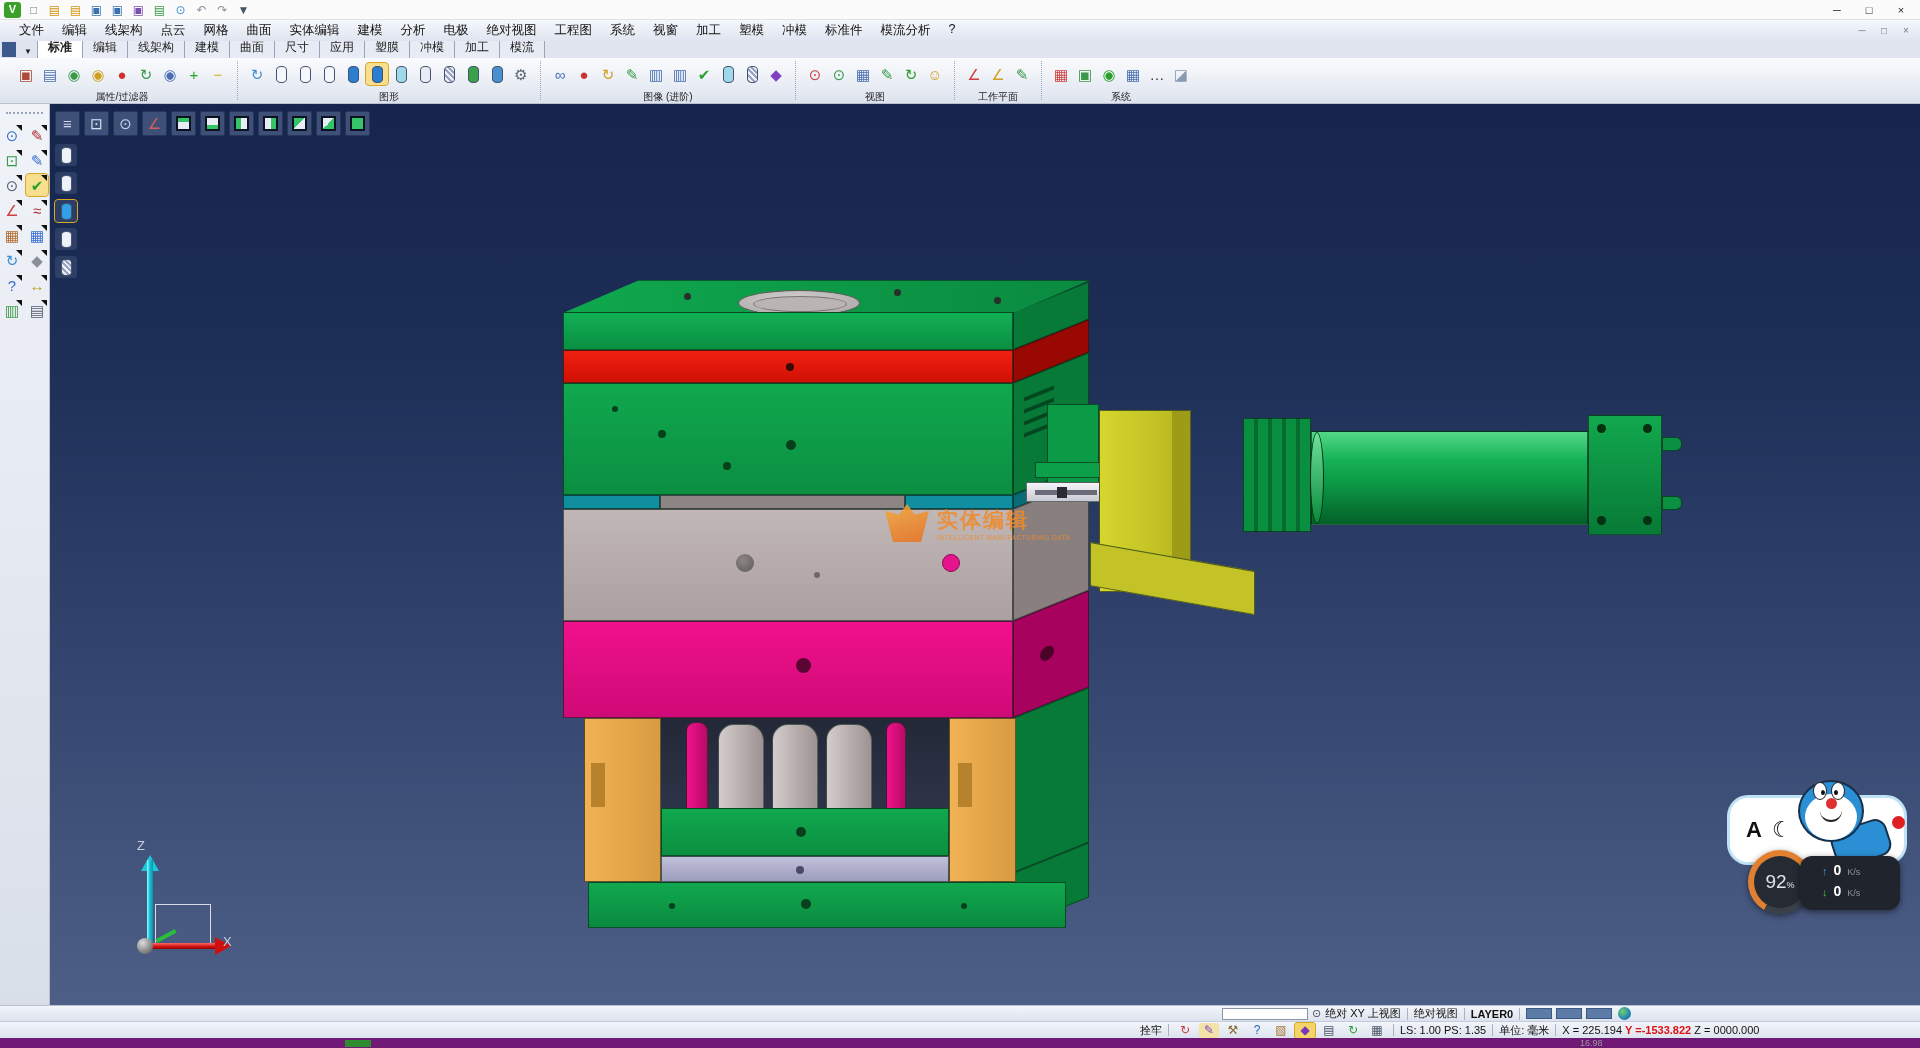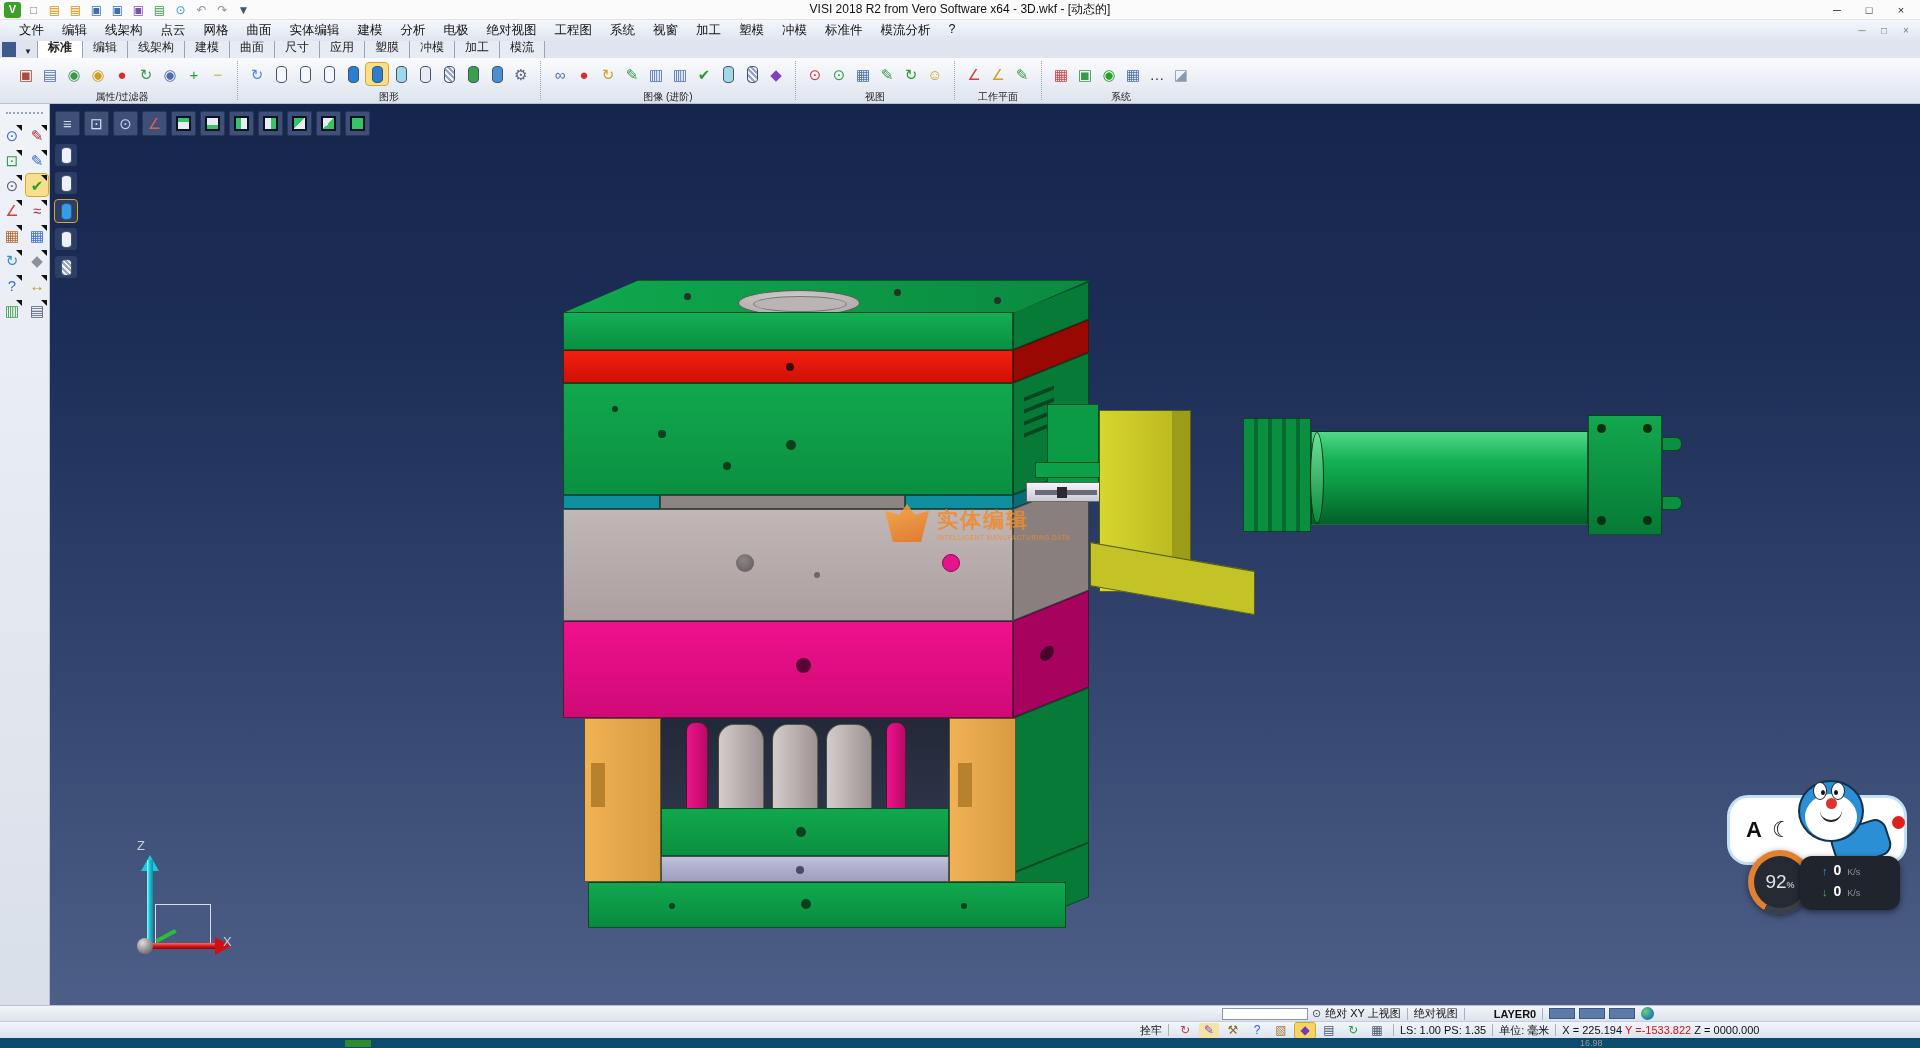--- a/index.html
+++ b/index.html
@@ -107,24 +107,24 @@
   .status-top { height:16px; background:linear-gradient(#f2f5fa,#dde3ee); border-top:1px solid #b8c0d0; display:flex; align-items:center; font-size:11px; color:#111; flex:0 0 16px; }
   .status-bottom { height:17px; background:linear-gradient(#f2f5fa,#dde3ee); border-top:1px solid #c5ccd9; display:flex; align-items:center; font-size:11px; color:#111; flex:0 0 17px; }
   .st-sep { border-left:1px solid #aab2c2; height:12px; margin:0 6px; }
   .search-box { width:86px; height:12px; background:#fff; border:1px solid #8a94a8; margin-left:1222px; }
   .mag { font-size:11px; color:#445; margin:0 4px; }
   .swatch { width:26px; height:11px; background:#5c7ba8; border:1px solid #3a5a80; margin-right:4px; }
   .globe { width:13px; height:13px; border-radius:50%; background:radial-gradient(circle at 35% 35%,#6fd06f,#1a7ab8 70%); margin-left:2px; }
   .sb-icons { display:flex; gap:4px; align-items:center; }
   .sb-icons .tile { width:20px; height:15px; border-radius:2px; }
   .sb-icons .tile span { font-size:12px; }
-  .coord-y { color:#dd1111; }
-  .layer-label { font-weight:bold;margin-left:23px; }
-
-  .taskbar-strip { height:10px; background:#0c4a6e; flex:0 0 10px; position:relative; }
+  .coord-y { color:#dd1111;font-weight:bold; }
+  .layer-label { font-weight:bold; }
+
+  .taskbar-strip { height:10px; background:#701a75; flex:0 0 10px; position:relative; }
   .tb-green { position:absolute; left:345px; top:2px; width:26px; height:7px; background:#2e8b2e; }
   .tb-clock { position:absolute; left:1580px; top:0; font-size:9px; color:#9a9a9a; }
 </style>
 </head>
 <body>
 
 <div class="app">
 
   <div class="titlebar" style="position:relative;">
     <div class="qa-row">
@@ -158,21 +158,20 @@
         <div class="qa-tile">
           <span style="color: rgb(138, 147, 162);">↶</span>
         </div>
         <div class="qa-tile">
           <span style="color: rgb(138, 147, 162);">↷</span>
         </div>
         <div class="qa-tile">
           <span style="color: rgb(68, 85, 102);">▼</span>
         </div>
       </div>
-    <div class="title-text">VISI 2018 R2 from Vero Software x64 - 3D.wkf - [动态的]</div>
     <div class="win-controls">
       <div class="win-btn">─</div>
       <div class="win-btn">□</div>
       <div class="win-btn">×</div>
     </div>
   </div>
 
   <div class="menubar">
     <div style="display:flex;">
         <span class="menu-item">文件</span>

